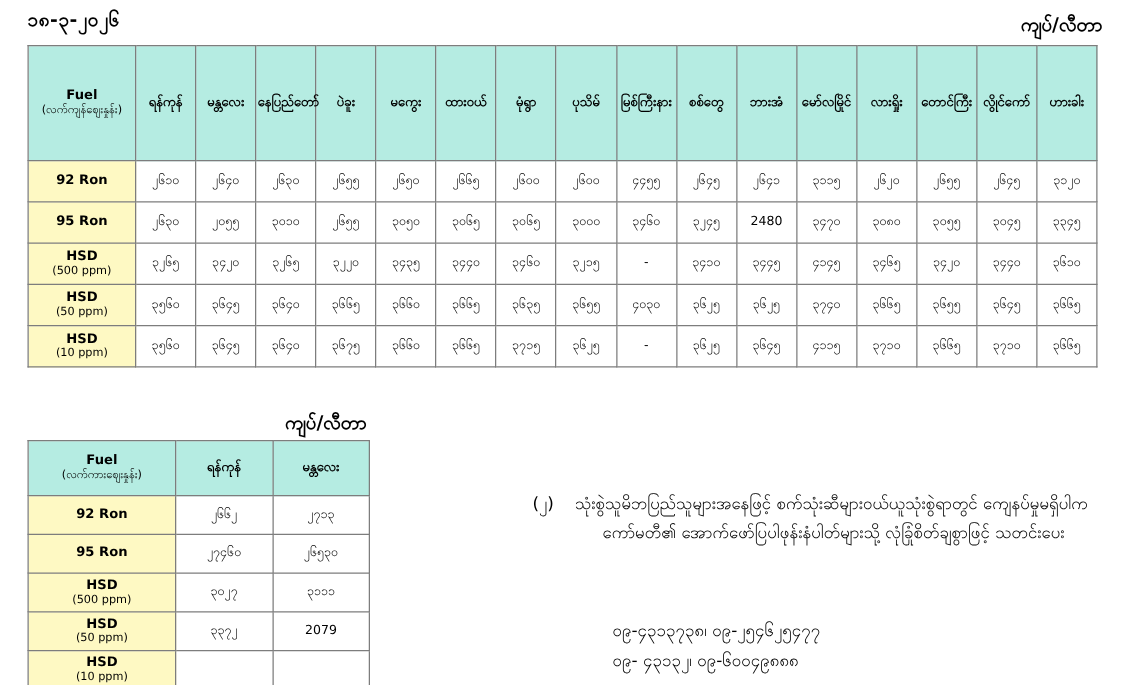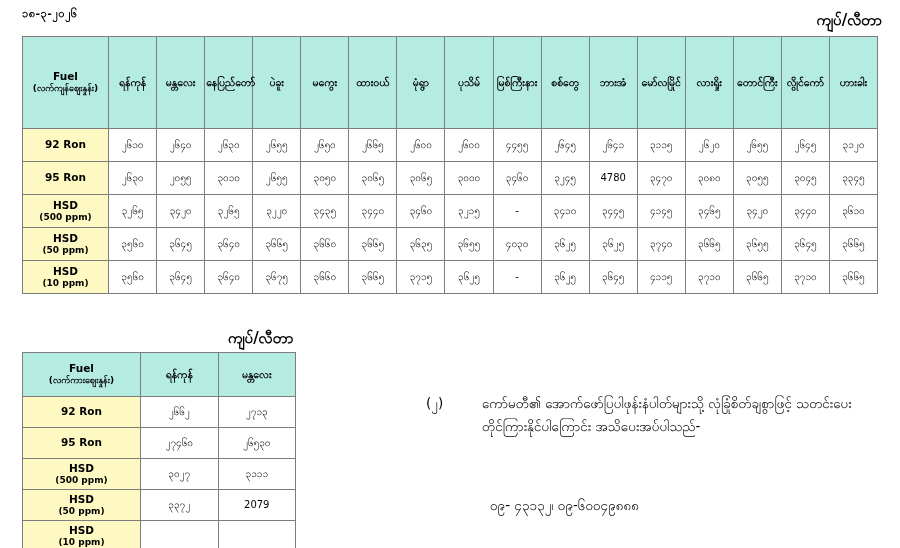--- a/index.html
+++ b/index.html
@@ -9,21 +9,21 @@
     background: #ffffff;
     font-family: "DejaVu Sans", "Liberation Sans", sans-serif;
     color: #000000;
     overflow: hidden;
   }
   .page { position: relative; width: 900px; height: 548px; }
 
   .date-line {
     position: absolute;
     left: 22px; top: 6px;
-    font-size: 11px;
+    font-size: 15px;
     font-weight: 700;
     letter-spacing: .5px;
   }
   .unit-top {
     position: absolute;
     right: 18px; top: 10px;
     font-size: 15px;
     font-weight: 700;
   }
   .unit-mid {
@@ -53,21 +53,21 @@
     font-size: 10.5px;
   }
   table.grid tbody td {
     height: 33px;
   }
   table.grid tbody td.rowhead {
     background: #fef9c3;
     font-weight: 700;
     font-size: 10.5px;
   }
-  .sub { font-size: 9px; display: block; font-weight: 700; }
+  .sub { font-size: 9px; display: block; font-weight: 400; }
 
   
   #main-table {
     position: absolute;
     left: 22px; top: 36px;
     width: 856px;
   }
   #main-table th.fuel-col, #main-table td.rowhead { width: 86px; }
 
   
@@ -174,21 +174,21 @@
         <td>၂၆၃၀</td>
         <td>၂၀၅၅</td>
         <td>၃၀၁၀</td>
         <td>၂၆၅၅</td>
         <td>၃၀၅၀</td>
         <td>၃၀၆၅</td>
         <td>၃၀၆၅</td>
         <td>၃၀၀၀</td>
         <td>၃၄၆၀</td>
         <td>၃၂၄၅</td>
-        <td>4780</td>
+        <td>2480</td>
         <td>၃၄၇၀</td>
         <td>၃၀၈၀</td>
         <td>၃၀၅၅</td>
         <td>၃၀၄၅</td>
         <td>၃၃၄၅</td>
       </tr>
       <tr>
         <td class="rowhead">
           <span>HSD</span>
           <span class="sub">(500 ppm)</span>
@@ -309,23 +309,24 @@
         <td></td>
         <td></td>
       </tr>
     </tbody>
   </table>
 
   <div class="notes">
     <div class="note-row" style="margin-left:86px;">
       <span class="note-num">(၂)</span>
       <span class="note-body">
+        <div>သုံးစွဲသူမိဘပြည်သူများအနေဖြင့် စက်သုံးဆီများဝယ်ယူသုံးစွဲရာတွင် ကျေနပ်မှုမရှိပါက</div>
         <div style="text-indent:22px;">ကော်မတီ၏ အောက်ဖော်ပြပါဖုန်းနံပါတ်များသို့ လုံခြုံစိတ်ချစွာဖြင့် သတင်းပေး</div>
-        <div style="text-indent:22px;">တိုင်ကြားနိုင်ပါကြောင်း အသိပေးအပ်ပါသည်-</div>
       </span>
     </div>
   </div>
 
   <div class="phones">
+    <div>၀၉-၄၃၁၃၇၃၈၊ ၀၉-၂၅၄၆၂၅၄၇၇</div>
     <div>၀၉- ၄၃၁၃၂၊ ၀၉-၆၀၀၄၉၈၈၈</div>
   </div>
 
 </div>
 
 </body></html>

